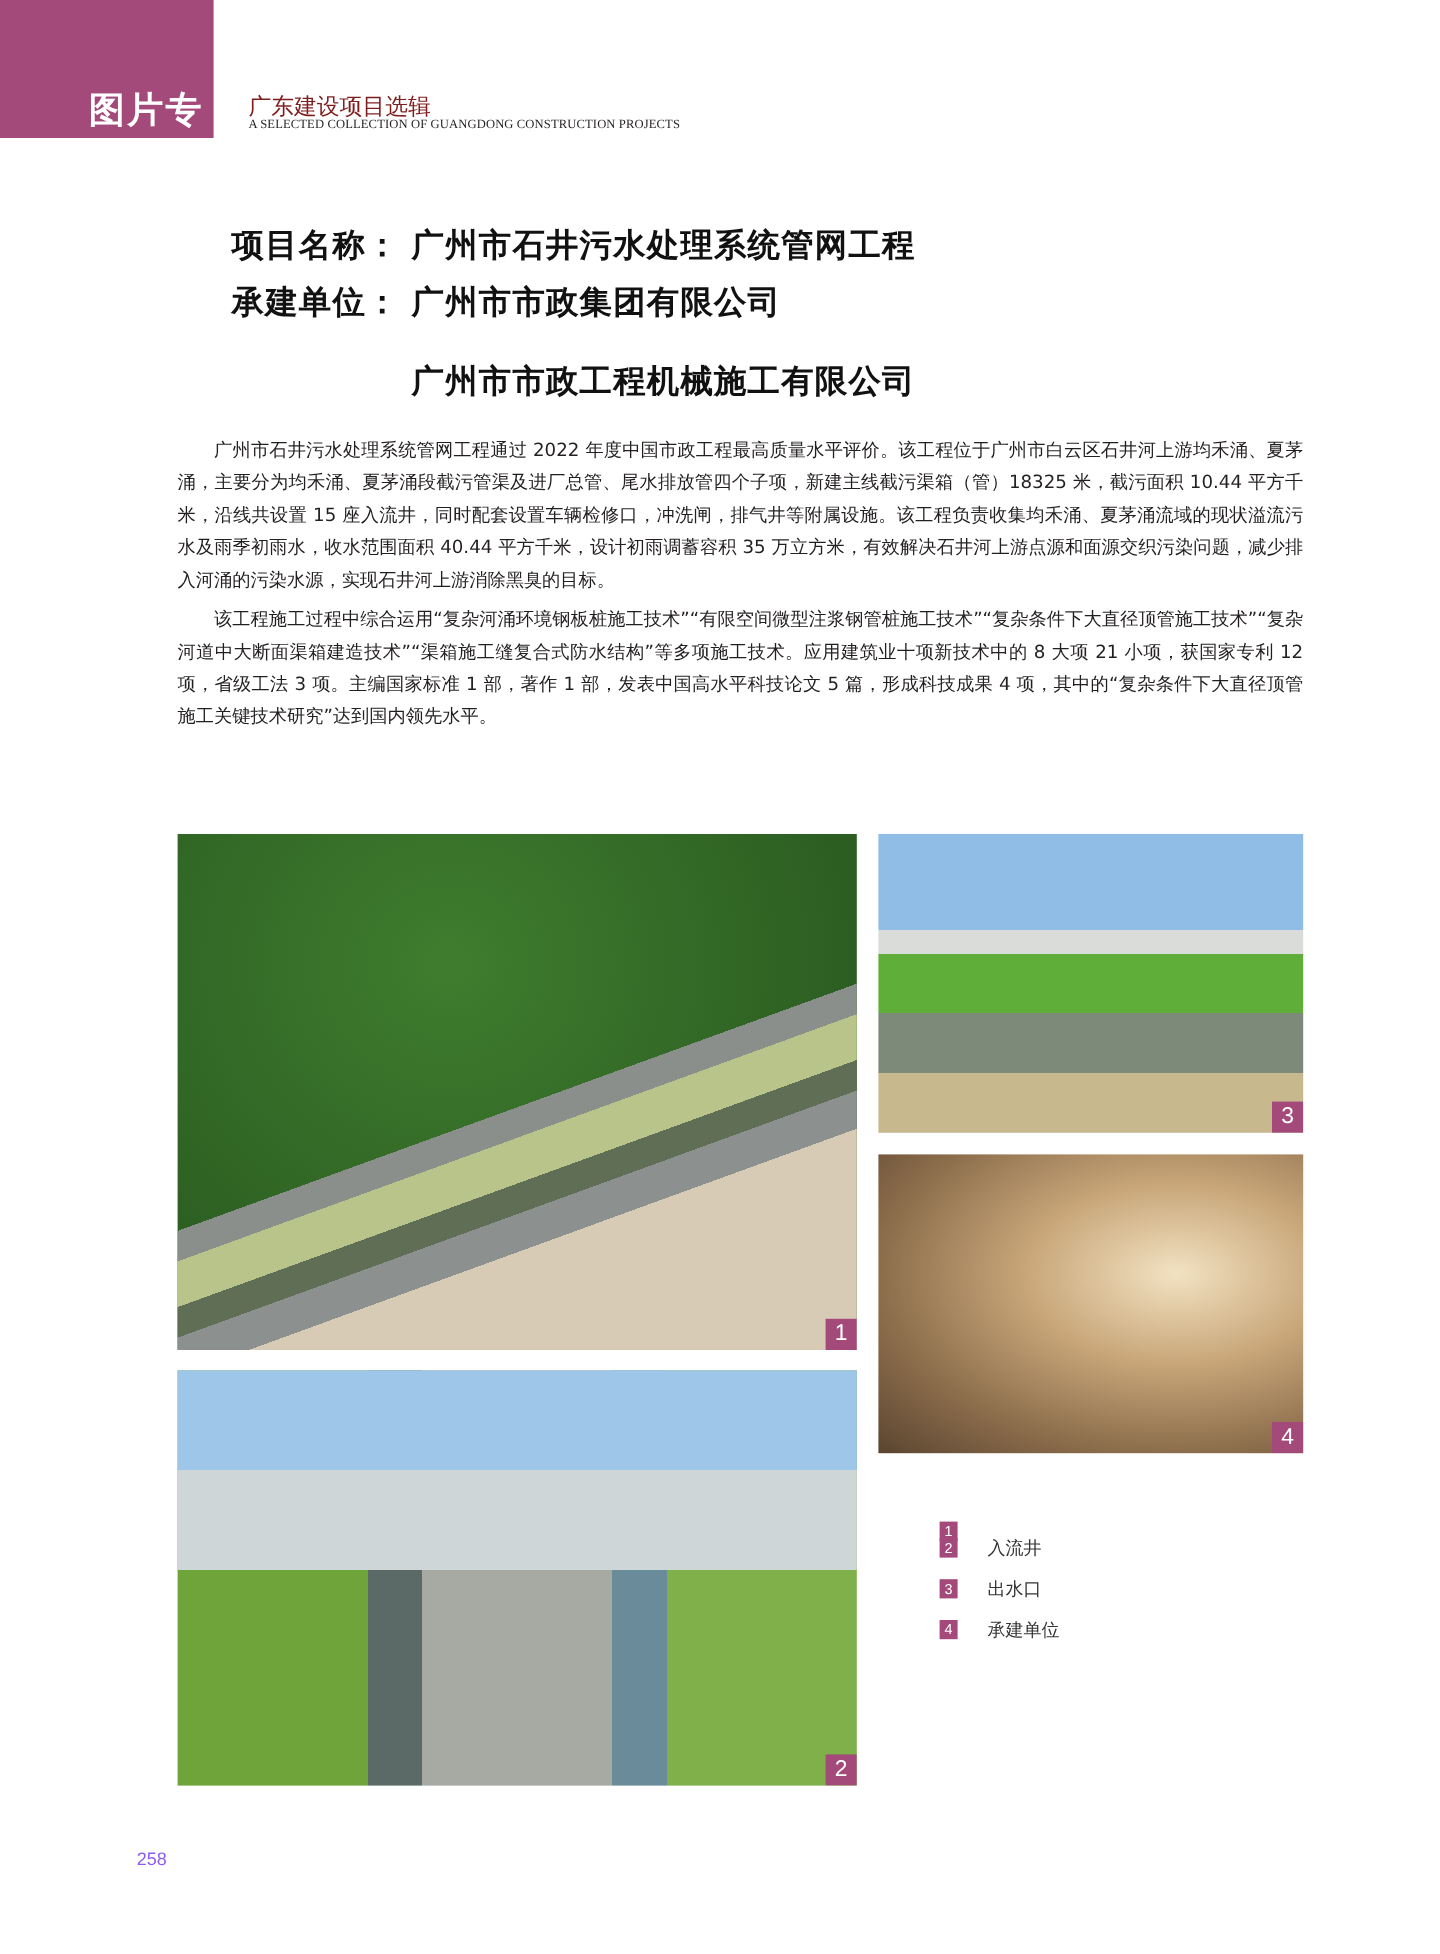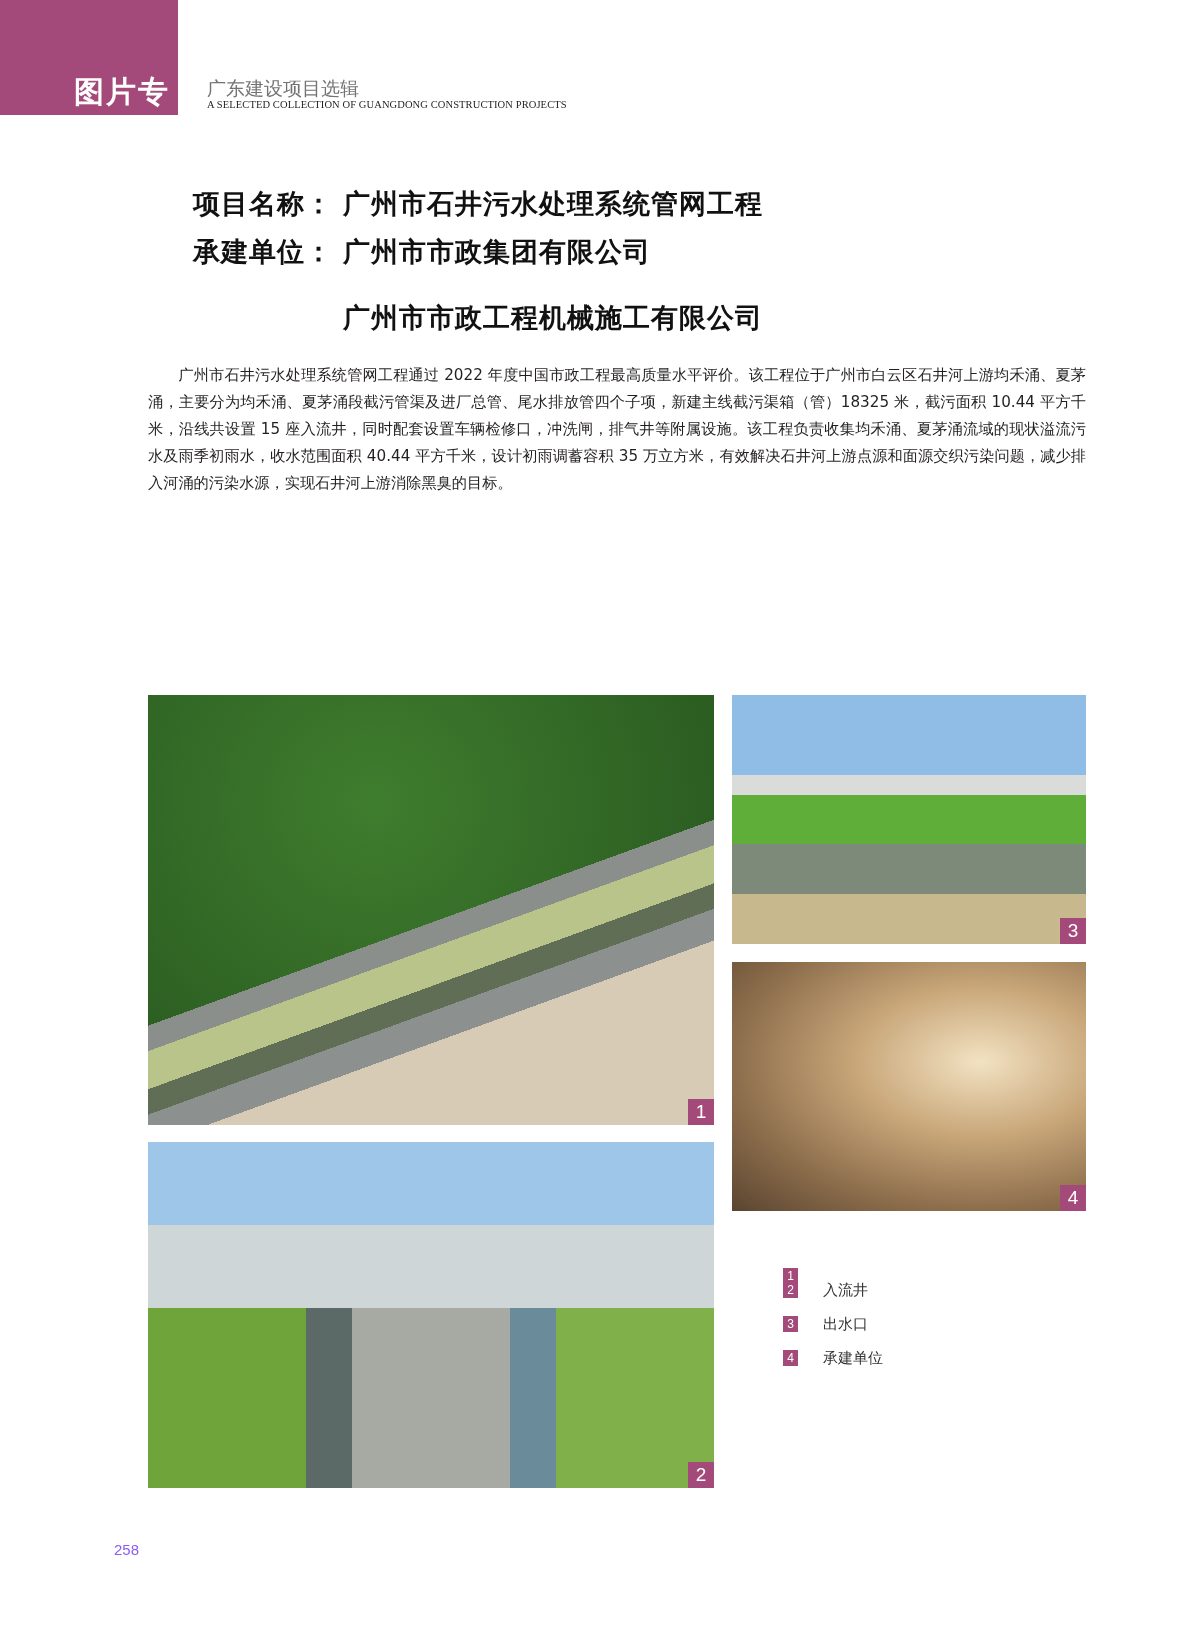--- a/index.html
+++ b/index.html
@@ -1,19 +1,19 @@
 <!DOCTYPE html>
 <html><head>
 <meta charset="utf-8">
 <style>
   html,body{margin:0;padding:0;background:#fff;}
   body{width:1200px;height:1628px;position:relative;overflow:hidden;font-family:"DejaVu Sans",sans-serif;color:#231f20;}
   .header-block{position:absolute;left:0;top:0;width:178px;height:115px;background:#a44a7a;}
   .header-tag{position:absolute;left:74px;top:72px;font-size:30px;font-weight:bold;color:#fff;letter-spacing:2px;font-family:"DejaVu Sans",sans-serif;}
-  .header-cn{position:absolute;left:207px;top:76px;font-size:19px;color:#737373;font-family:"DejaVu Serif",serif;}
+  .header-cn{position:absolute;left:207px;top:76px;font-size:19px;color:#7f1d1d;font-family:"DejaVu Serif",serif;}
   .header-en{position:absolute;left:207px;top:99px;font-size:10.5px;color:#231f20;font-family:"Liberation Serif",serif;letter-spacing:0.1px;}
   .title-line{position:absolute;font-size:27px;font-weight:bold;color:#111;font-family:"DejaVu Sans",sans-serif;letter-spacing:1px;}
   .title-label{display:inline-block;width:150px;margin-left:45px;}
   .body-text{position:absolute;left:148px;width:938px;font-size:15.2px;line-height:27px;color:#231f20;text-align:justify;font-family:"DejaVu Sans",sans-serif;}
   .body-text p{margin:0 0 6px 0;text-indent:2em;}
   .photo{position:absolute;overflow:hidden;}
   .photo-num{position:absolute;right:0;bottom:0;width:26px;height:26px;background:#a44a7a;color:#fff;font-size:19px;text-align:center;line-height:26px;font-family:"Liberation Sans",sans-serif;}
   #photo-1{left:148px;top:695px;width:566px;height:430px;
     background:
       linear-gradient(160deg,transparent 0 52%,#8a8f8c 52% 56%,#b9c48a 56% 62%,#5f6e55 62% 66%,#8c918f 66% 71%,#d7cbb6 71% 100%),
@@ -45,20 +45,21 @@
 </div>
 <div class="title-line" style="left:148px;top:234px;">
   <span class="title-label">承建单位：</span><span>广州市市政集团有限公司</span>
 </div>
 <div class="title-line" style="left:148px;top:300px;">
   <span class="title-label"></span><span>广州市市政工程机械施工有限公司</span>
 </div>
 
 <div class="body-text" style="top:362px;">
   <p>广州市石井污水处理系统管网工程通过 2022 年度中国市政工程最高质量水平评价。该工程位于广州市白云区石井河上游均禾涌、夏茅涌，主要分为均禾涌、夏茅涌段截污管渠及进厂总管、尾水排放管四个子项，新建主线截污渠箱（管）18325 米，截污面积 10.44 平方千米，沿线共设置 15 座入流井，同时配套设置车辆检修口，冲洗闸，排气井等附属设施。该工程负责收集均禾涌、夏茅涌流域的现状溢流污水及雨季初雨水，收水范围面积 40.44 平方千米，设计初雨调蓄容积 35 万立方米，有效解决石井河上游点源和面源交织污染问题，减少排入河涌的污染水源，实现石井河上游消除黑臭的目标。</p>
+  <p>该工程施工过程中综合运用“复杂河涌环境钢板桩施工技术”“有限空间微型注浆钢管桩施工技术”“复杂条件下大直径顶管施工技术”“复杂河道中大断面渠箱建造技术”“渠箱施工缝复合式防水结构”等多项施工技术。应用建筑业十项新技术中的 8 大项 21 小项，获国家专利 12 项，省级工法 3 项。主编国家标准 1 部，著作 1 部，发表中国高水平科技论文 5 篇，形成科技成果 4 项，其中的“复杂条件下大直径顶管施工关键技术研究”达到国内领先水平。</p>
 </div>
 
 <div class="photo" id="photo-1">
   <span class="photo-num">1</span>
 </div>
 <div class="photo" id="photo-3">
   <span class="photo-num">3</span>
 </div>
 <div class="photo" id="photo-4">
   <span class="photo-num">4</span>

